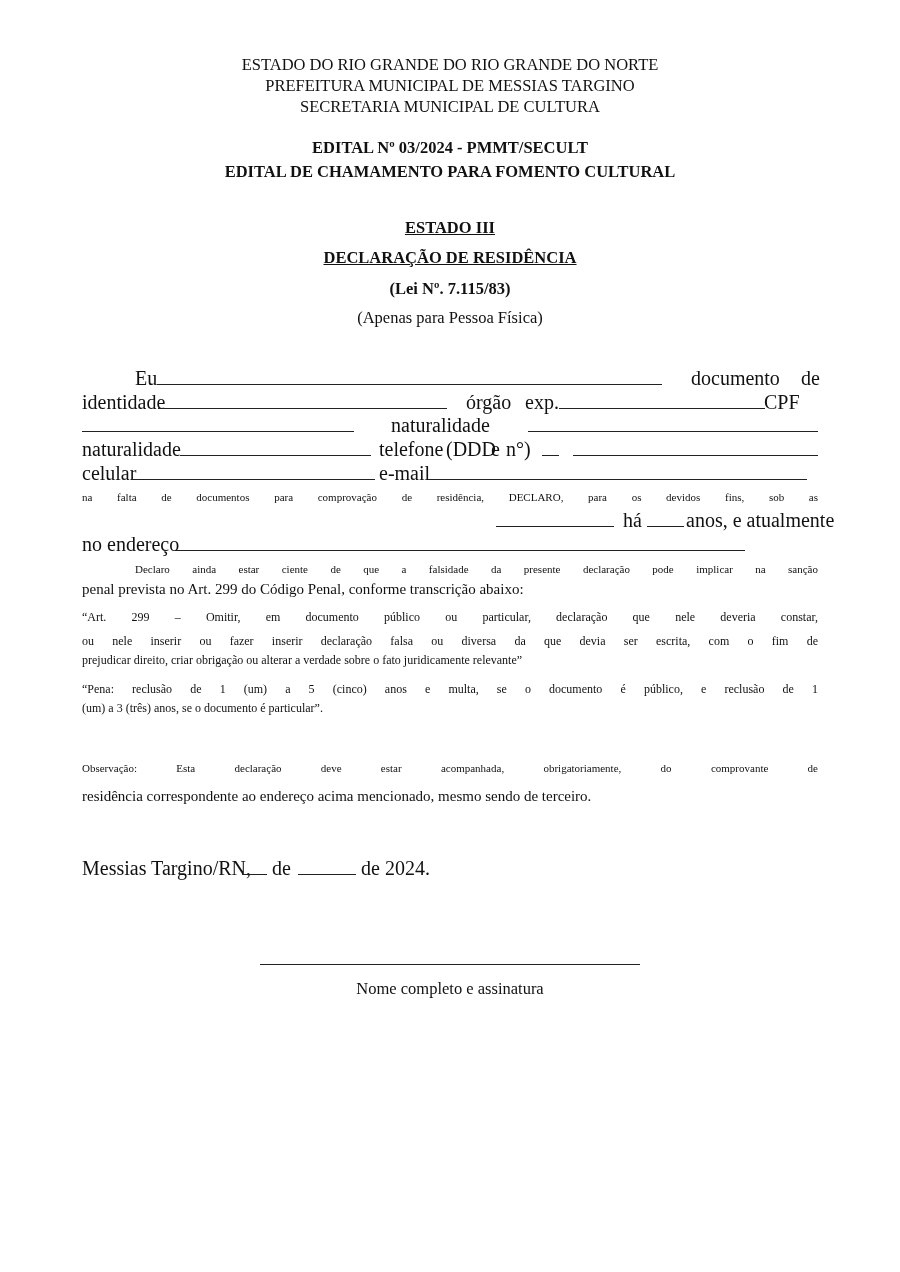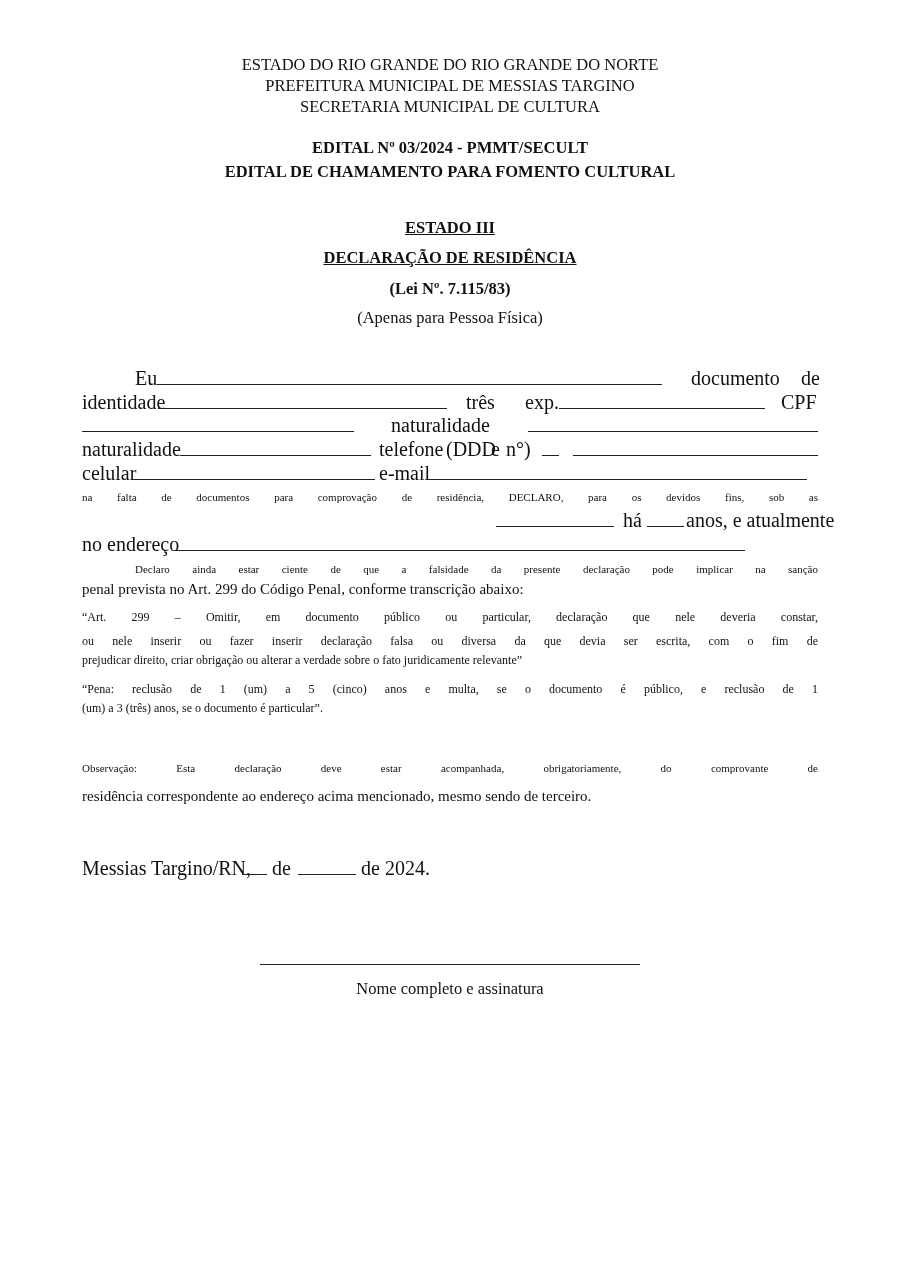--- a/index.html
+++ b/index.html
@@ -33,24 +33,24 @@
 <div class="row" style="top:367px;">
   <span class="abs" style="left:53px;">Eu</span>
   <span class="line" style="left:75px; width:505px; top:17px;"></span>
   <span class="abs" style="left:609px;">documento</span>
   <span class="abs" style="left:719px;">de</span>
 </div>
 
 <div class="row" style="top:391px;">
   <span class="abs" style="left:0;">identidade</span>
   <span class="line" style="left:76px; width:289px; top:17px;"></span>
-  <span class="abs" style="left:384px;">três</span>
+  <span class="abs" style="left:384px;">órgão</span>
   <span class="abs" style="left:443px;">exp.</span>
   <span class="line" style="left:477px; width:206px; top:17px;"></span>
-  <span class="abs" style="left:699px;font-family:Liberation Serif, serif;">CPF</span>
+  <span class="abs" style="left:682px;font-family:Liberation Serif, serif;">CPF</span>
 </div>
 
 <div class="row" style="top:414px;">
   <span class="line" style="left:0; width:272px; top:17px;"></span>
   <span class="abs" style="left:309px;">naturalidade</span>
   <span class="line" style="left:446px; width:290px; top:17px;"></span>
 </div>
 
 <div class="row" style="top:438px;text-align:center;">
   <span class="abs" style="left:0;">naturalidade</span>

